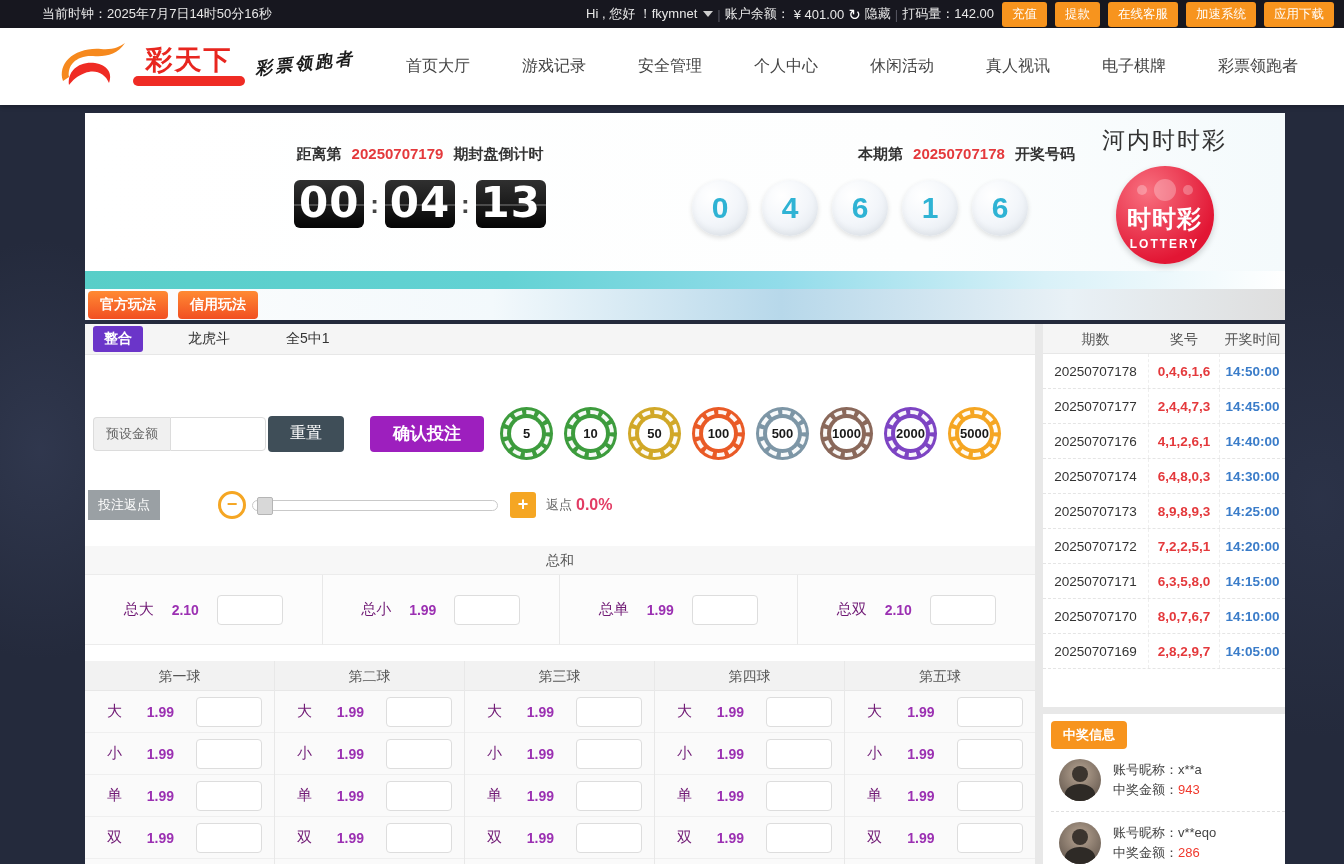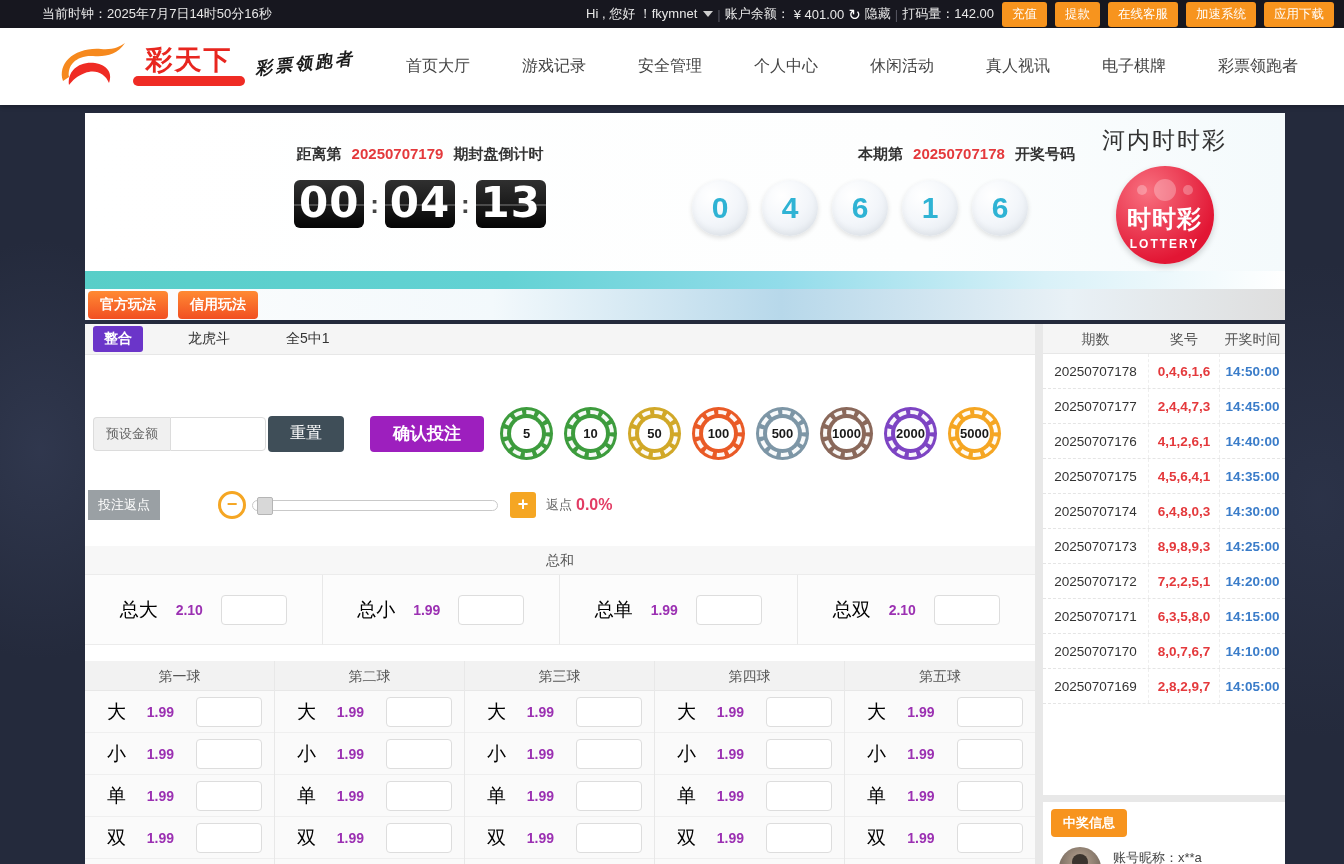--- a/index.html
+++ b/index.html
@@ -94,36 +94,36 @@
   .plus-btn { margin-left:12px; width:26px; height:26px; background:#f5a623; color:#fff; border:none; border-radius:3px; font-size:18px; font-weight:bold; line-height:24px; text-align:center; cursor:pointer; }
   .rebate-text { margin-left:10px; font-size:13px; color:#666; }
   .rebate-val { color:#e23c64; font-weight:bold; margin-left:4px; }
 
   
   .sum-section { margin-top:26px; }
   .sum-title { height:29px; line-height:29px; text-align:center; background:#f7f7f7; border-bottom:1px solid #ececec; color:#555; font-size:14px; }
   .sum-row { display:flex; }
   .sum-cell { width:237.5px; height:70px; display:flex; align-items:center; justify-content:center; gap:18px; border-right:1px solid #e8e8e8; border-bottom:1px solid #ececec; background:#fcfcfc; }
   .sum-cell:last-child { border-right:none; }
-  .bet-label { font-size:19px; color:#000000; }
+  .bet-label { font-size:15px; color:#701a75; }
   .odds { font-size:14px; font-weight:bold; color:#9b30b2; }
   .bet-input { width:66px; height:30px; border:1px solid #ddd; border-radius:4px; background:#fff; outline:none; padding:0 6px; font-size:13px; }
 
   
   .balls-section { display:flex; margin-top:16px; }
   .ball-col { width:190px; border-right:1px solid #e8e8e8; }
   .ball-col:last-child { border-right:none; }
   .ball-col-header { height:30px; line-height:30px; text-align:center; background:#f2f2f2; border-bottom:1px solid #e7e7e7; color:#555; font-size:14px; }
   .ball-bet-row { height:42px; display:flex; align-items:center; background:#fafafa; border-bottom:1px solid #efefef; padding:0 12px 0 22px; }
   .ball-bet-row .bet-label { width:42px; }
   .ball-bet-row .odds { width:52px; }
   .ball-bet-row .bet-input { margin-left:auto; }
 
   
-  .history-panel { background:#fff; height:471px; overflow:hidden; }
+  .history-panel { background:#fff; height:383px; overflow:hidden; }
   .history-header { display:flex; height:30px; line-height:30px; background:#f5f5f5; border-bottom:1px solid #e7e7e7; color:#555; font-size:14px; }
   .hh-issue { width:105px; text-align:center; }
   .hh-num { width:72px; text-align:center; }
   .hh-time { width:65px; text-align:center; }
   .history-row { display:flex; align-items:center; height:35px; border-bottom:1px dashed #e5e5e5; font-size:13.5px; }
   .hr-issue { width:105px; text-align:center; color:#333; }
   .hr-num { width:72px; text-align:center; color:#e4393c; font-weight:bold; border-left:1px dashed #eee; border-right:1px dashed #eee; height:100%; line-height:35px; }
   .hr-time { width:65px; text-align:center; color:#3a7cc9; font-weight:bold; }
 
   
@@ -491,25 +491,20 @@
      <span class="hr-issue">20250707177</span>
      <span class="hr-num">2,4,4,7,3</span>
      <span class="hr-time">14:45:00</span>
    </div>
               <div class="history-row">
      <span class="hr-issue">20250707176</span>
      <span class="hr-num">4,1,2,6,1</span>
      <span class="hr-time">14:40:00</span>
    </div>
               <div class="history-row">
-     <span class="hr-issue">20250707175</span>
-     <span class="hr-num">4,5,6,4,1</span>
-     <span class="hr-time">14:35:00</span>
-   </div>
-              <div class="history-row">
      <span class="hr-issue">20250707174</span>
      <span class="hr-num">6,4,8,0,3</span>
      <span class="hr-time">14:30:00</span>
    </div>
               <div class="history-row">
      <span class="hr-issue">20250707173</span>
      <span class="hr-num">8,9,8,9,3</span>
      <span class="hr-time">14:25:00</span>
    </div>
               <div class="history-row">

